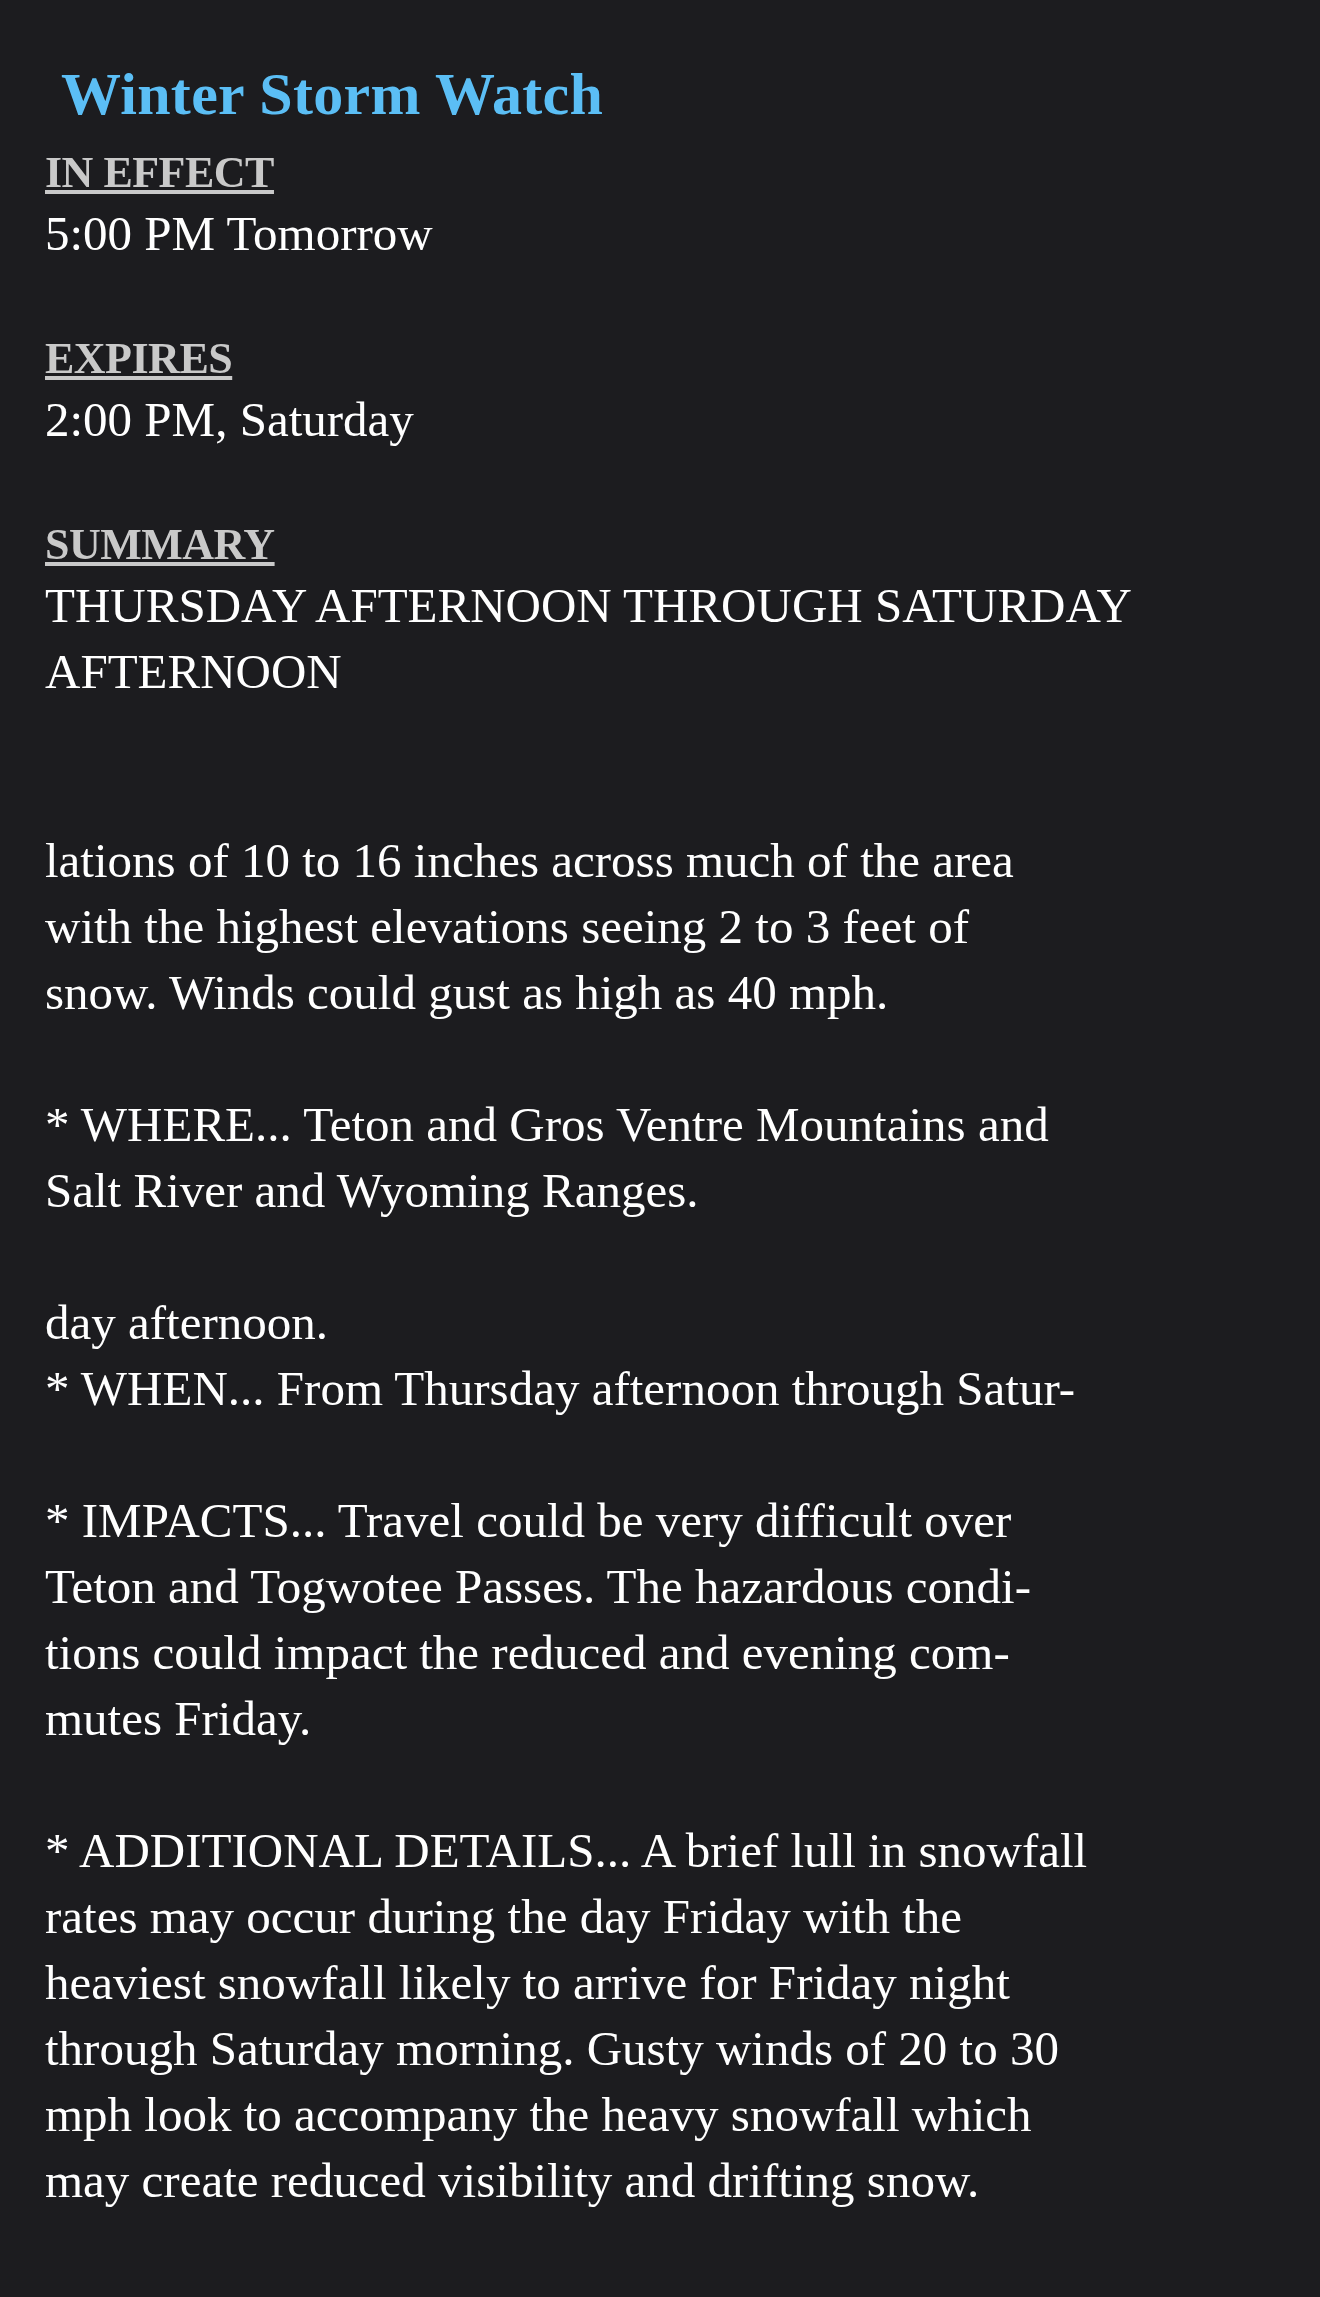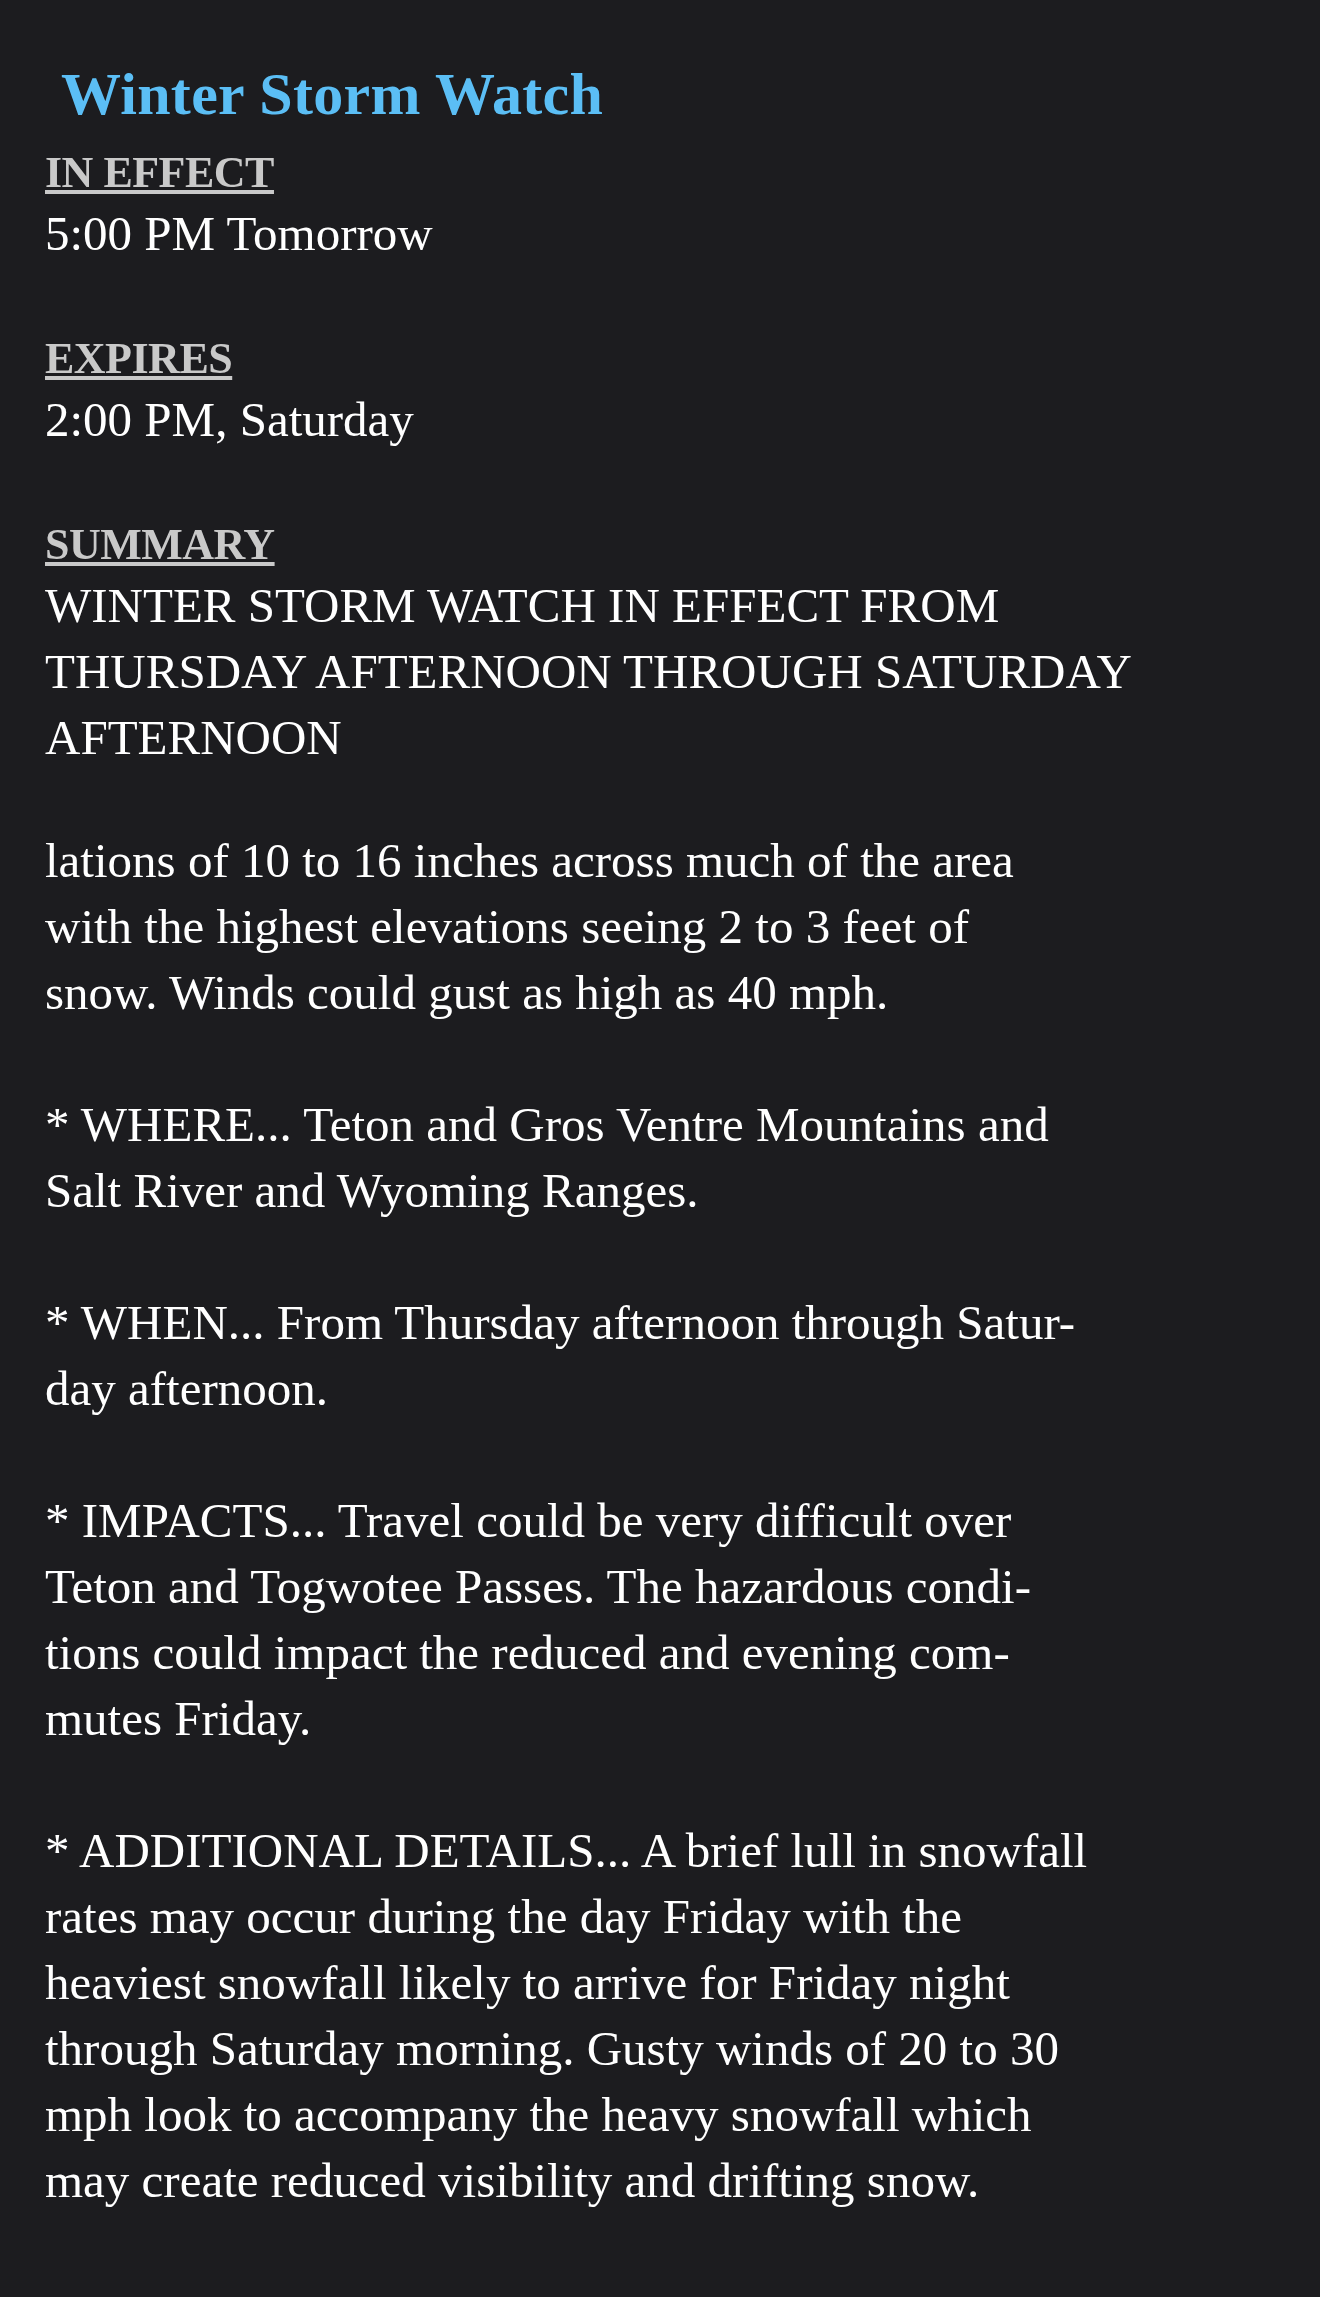--- a/index.html
+++ b/index.html
@@ -41,38 +41,37 @@
     <div class="value">5:00 PM Tomorrow</div>
   </div>
 
   <div class="sec" style="top:331px;">
     <div class="label">EXPIRES</div>
     <div class="value">2:00 PM, Saturday</div>
   </div>
 
   <div class="sec" style="top:517px;">
     <div class="label">SUMMARY</div>
-    <div class="summary-line">WINTER STORM WATCH IN EFFECT FROM</div>
     <div class="summary-line">THURSDAY AFTERNOON THROUGH SATURDAY</div>
     <div class="summary-line">AFTERNOON</div>
   </div>
 
   <div class="body-text">
     <div class="para">
       <div>lations of 10 to 16 inches across much of the area</div>
       <div>with the highest elevations seeing 2 to 3 feet of</div>
       <div>snow. Winds could gust as high as 40 mph.</div>
     </div>
     <div class="para">
       <div>* WHERE... Teton and Gros Ventre Mountains and</div>
       <div>Salt River and Wyoming Ranges.</div>
     </div>
     <div class="para">
+      <div>day afternoon.</div>
       <div>* WHEN... From Thursday afternoon through Satur-</div>
-      <div>day afternoon.</div>
     </div>
     <div class="para">
       <div>* IMPACTS... Travel could be very difficult over</div>
       <div>Teton and Togwotee Passes. The hazardous condi-</div>
       <div>tions could impact the reduced and evening com-</div>
       <div>mutes Friday.</div>
     </div>
     <div class="para">
       <div>* ADDITIONAL DETAILS... A brief lull in snowfall</div>
       <div>rates may occur during the day Friday with the</div>

